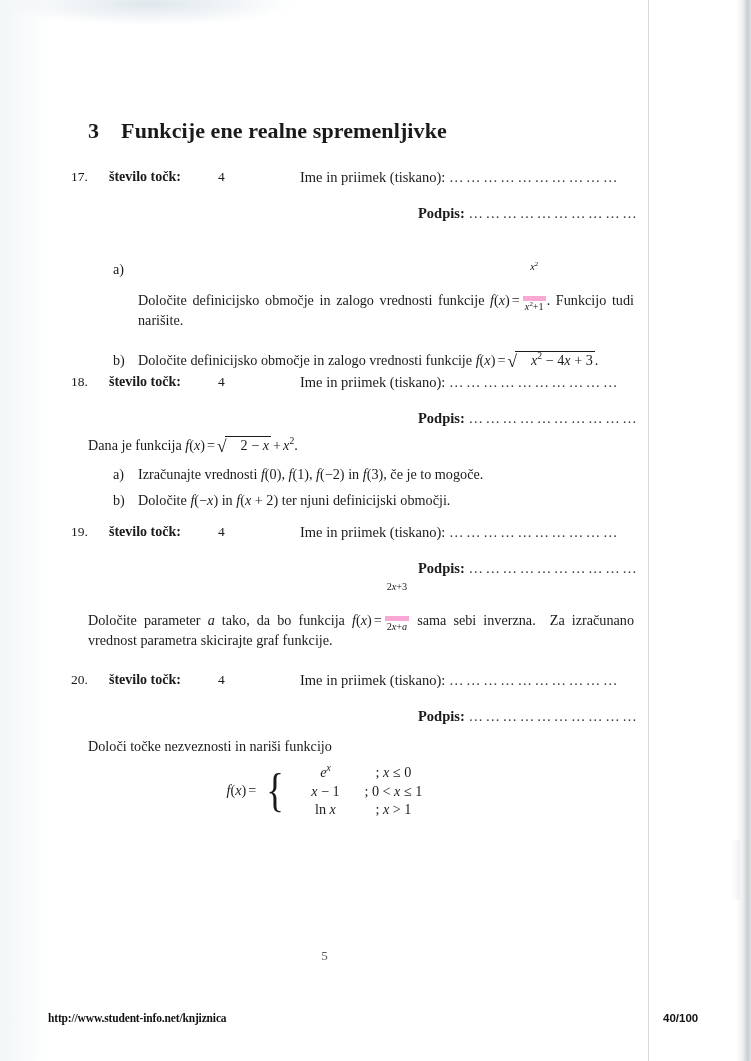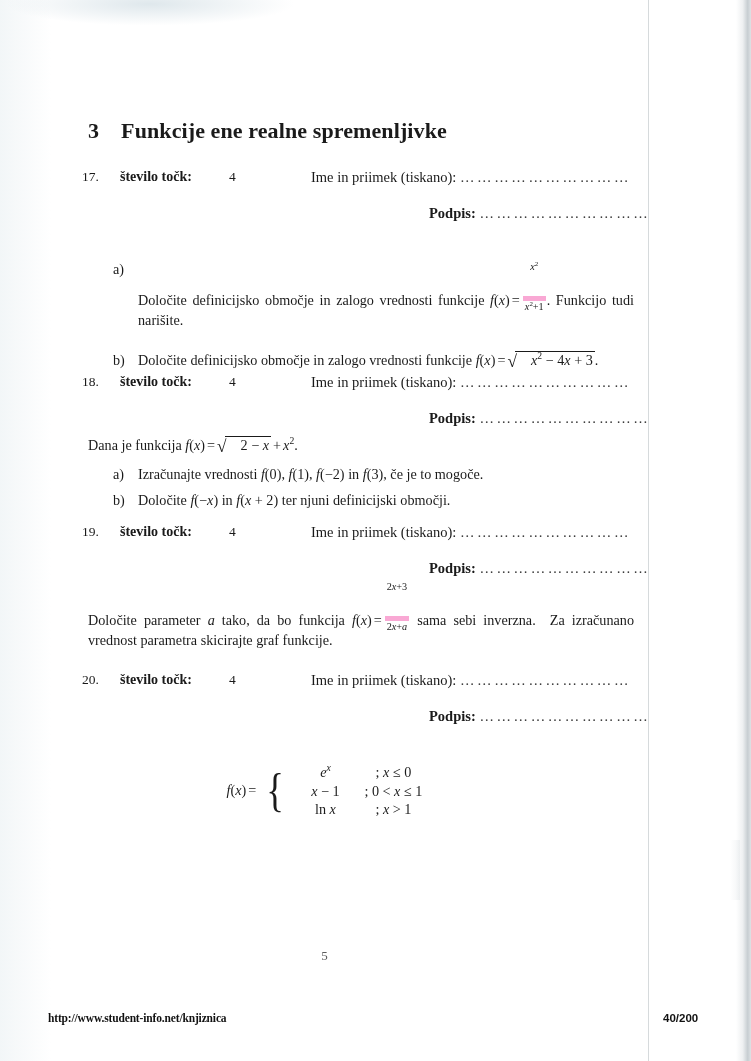--- a/index.html
+++ b/index.html
@@ -63,21 +63,21 @@
     left: 88px;
     top: 118px;
     font-size: 22px;
     font-weight: bold;
     letter-spacing: 0.1px;
     white-space: nowrap;
   }
   #section-heading .sec-num { margin-right: 22px; }
 
   
-  .problem { position: absolute; left: 16px; width: 600px; }
+  .problem { position: absolute; left: 5px; width: 600px; }
   .prob-head { position: relative; height: 22px; }
   .prob-index {
     position: absolute;
     left: 66px; top: 0;
     font-size: 13.5px;
   }
   .prob-points-label {
     position: absolute;
     left: 104px; top: 0;
     font-size: 14px;
@@ -291,20 +291,21 @@
     <div class="problem" style="top:672px;">
       <div class="prob-head">
         <span class="prob-index">20.</span>
         <span class="prob-points-label">število točk:</span>
         <span class="prob-points-value">4</span>
         <span class="name-line"><span class="b">Ime in priimek</span>&nbsp;<span>(tiskano):</span>&nbsp;<span class="dots">…………………………</span></span>
       </div>
       <div class="sign-line" style="top:36px;"><span class="b">Podpis:</span>&nbsp;<span class="dots">…………………………</span></div>
     </div>
 
+    <div class="body-text" style="left:88px; top:738px; width:546px;">Določi točke nezveznosti in nariši funkcijo</div>
 
     <div id="piecewise">
       <div class="pw-wrap">
         <span class="pw-lhs"><span class="m">f</span><span class="mr">(</span><span class="m">x</span><span class="mr">)</span><span class="op">=</span></span>
         <span class="pw-brace">{</span>
         <span class="pw-rows">
           <span class="pw-row">
             <span class="pw-expr"><span class="m">e</span><sup class="e">x</sup></span>
             <span class="pw-cond">; <span class="m">x</span> ≤ 0</span>
           </span>
@@ -317,18 +318,18 @@
             <span class="pw-cond">; <span class="m">x</span> &gt; 1</span>
           </span>
         </span>
       </div>
     </div>
 
     <div id="page-number">5</div>
   </div>
 
   <div id="footer-url">http://www.student-info.net/knjiznica</div>
-  <div id="footer-count">40/200</div>
+  <div id="footer-count">40/100</div>
 
   <div id="page-fold-line"></div>
   <div id="page-edge-notch-a"></div>
   <div id="page-edge-shadow"></div>
 </div>
 
 </body></html>

